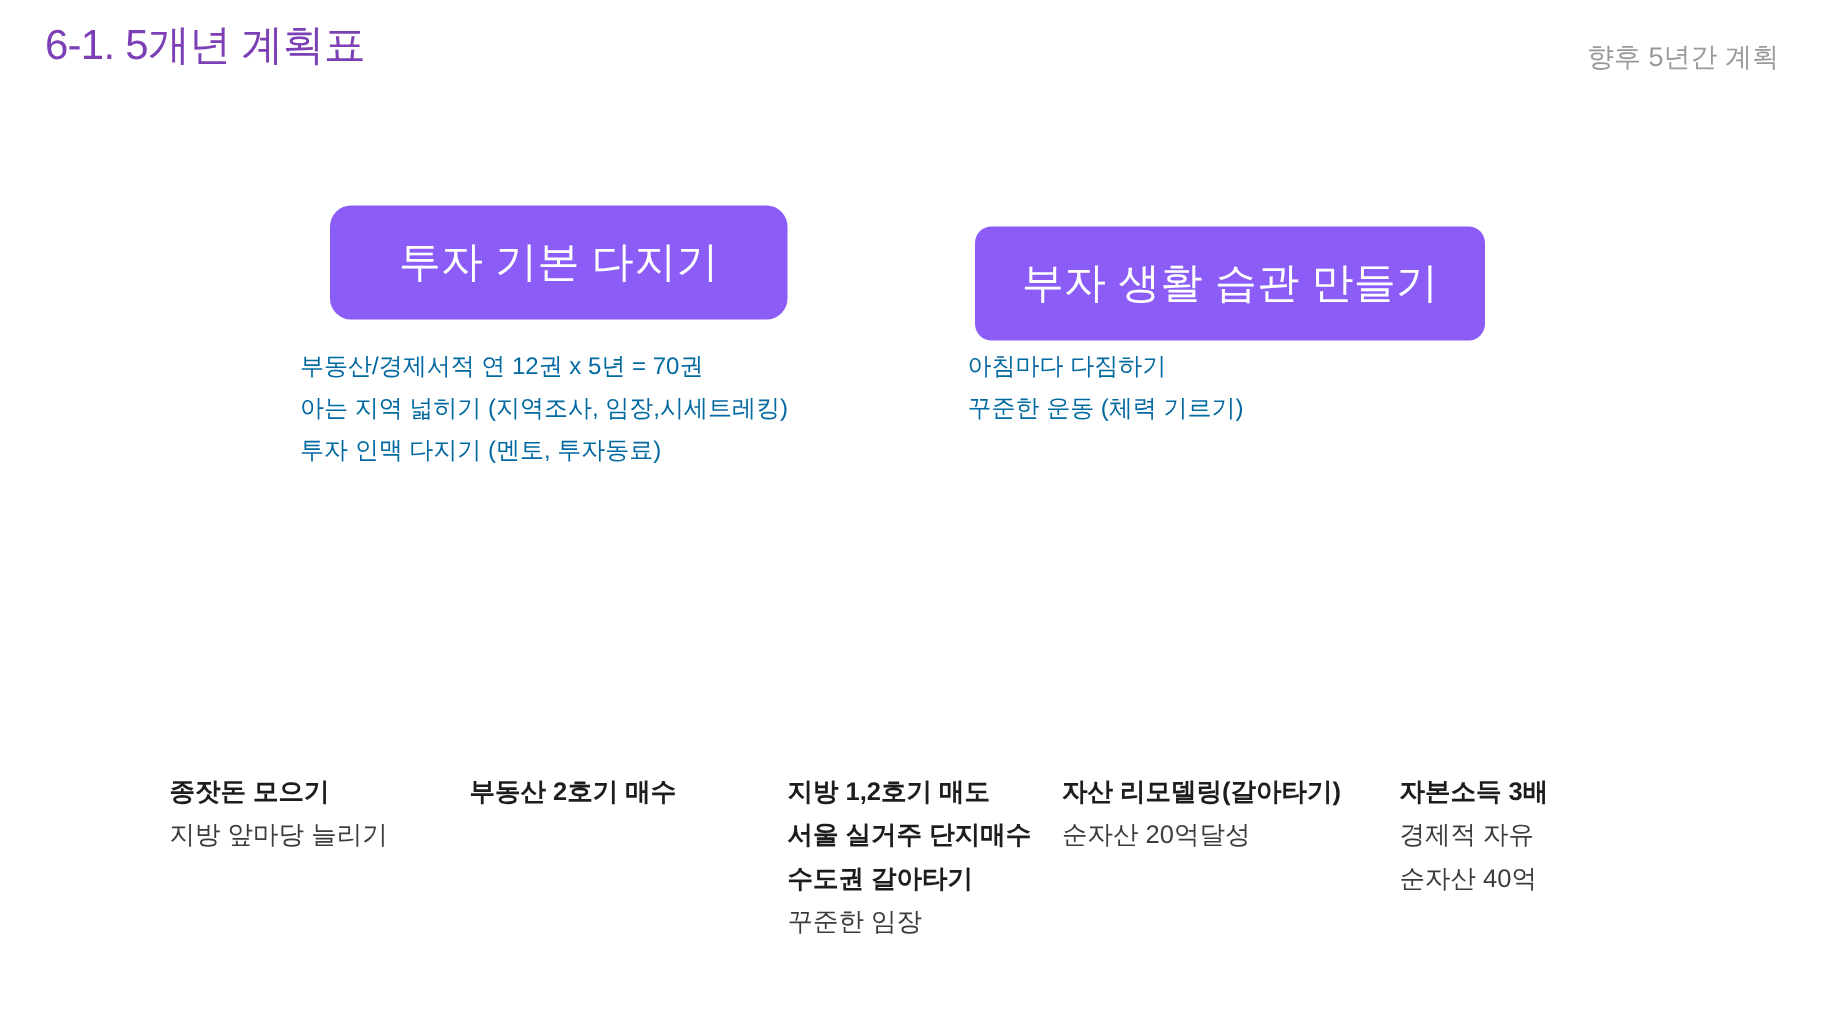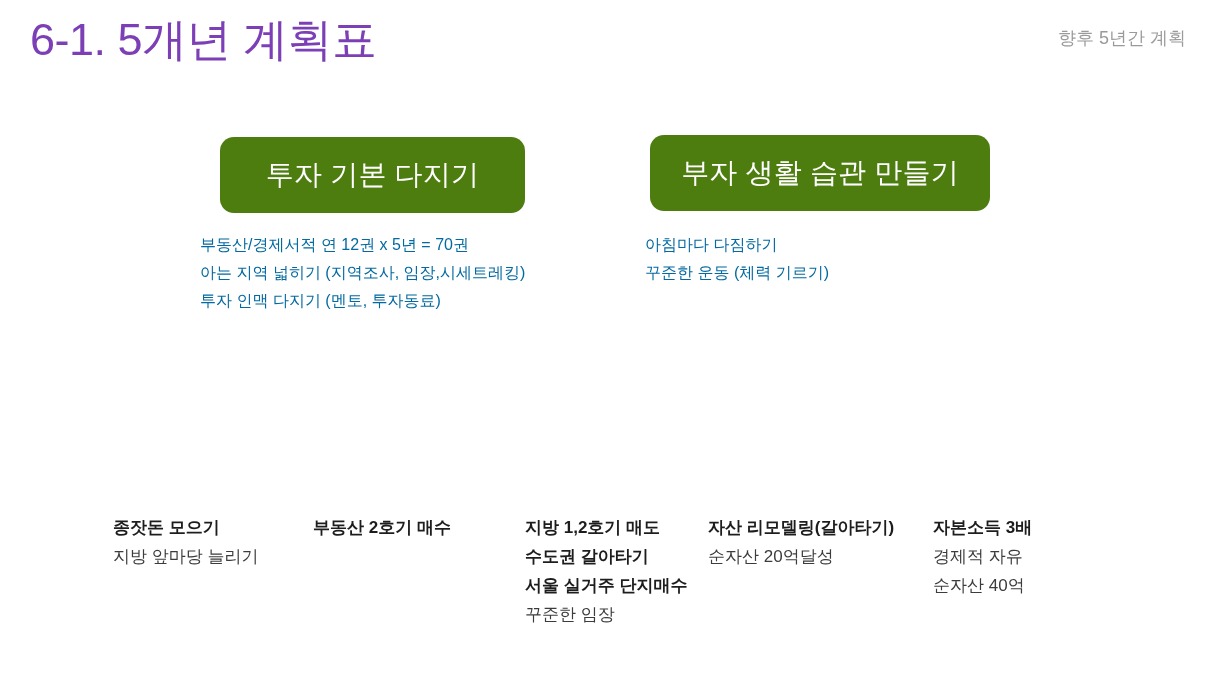--- a/index.html
+++ b/index.html
@@ -14,51 +14,51 @@
     overflow: hidden;
     font-family: "Liberation Sans", "DejaVu Sans", sans-serif;
     -webkit-font-smoothing: antialiased;
   }
 
   
   #slide-title {
     position: absolute;
     left: 30px;
     top: 14px;
-    font-size: 45px;
+    font-size: 28px;
     line-height: 1.15;
     color: #7C3FB5;
     letter-spacing: -0.5px;
     white-space: nowrap;
   }
   #slide-subtitle {
     position: absolute;
     right: 30px;
     top: 26px;
     font-size: 18px;
     color: #9a9a9a;
     white-space: nowrap;
   }
 
   
   .banner {
     position: absolute;
     height: 76px;
     border-radius: 14px;
-    background: #4d7c0f;
+    background: #8b5cf6;
     color: #ffffff;
     display: flex;
     align-items: center;
     justify-content: center;
     font-size: 28px;
     letter-spacing: 0.2px;
     white-space: nowrap;
   }
   #banner-left  { left: 220px; top: 137px; width: 305px; }
-  #banner-right { left: 650px; top: 135px; width: 340px; }
+  #banner-right { left: 650px; top: 151px; width: 340px; border-radius: 11px; }
 
   
   .bullet-block {
     position: absolute;
     font-size: 16px;
     color: #0369a1;
     line-height: 28px;
     white-space: nowrap;
   }
   #bullets-left  { left: 200px; top: 231px; }
@@ -137,22 +137,22 @@
   <span class="m-head">종잣돈 모으기</span>
   <span class="m-line">지방 앞마당 늘리기</span>
 </div>
 
 <div class="milestone" style="left:313px;">
   <span class="m-head">부동산 2호기 매수</span>
 </div>
 
 <div class="milestone" style="left:525px;">
   <span class="m-head">지방 1,2호기 매도</span>
+  <span class="m-line bold">서울 실거주 단지매수</span>
   <span class="m-line bold">수도권 갈아타기</span>
-  <span class="m-line bold">서울 실거주 단지매수</span>
   <span class="m-line">꾸준한 임장</span>
 </div>
 
 <div class="milestone" style="left:708px;">
   <span class="m-head">자산 리모델링(갈아타기)</span>
   <span class="m-line">순자산 20억달성</span>
 </div>
 
 <div class="milestone" style="left:933px;">
   <span class="m-head">자본소득 3배</span>

